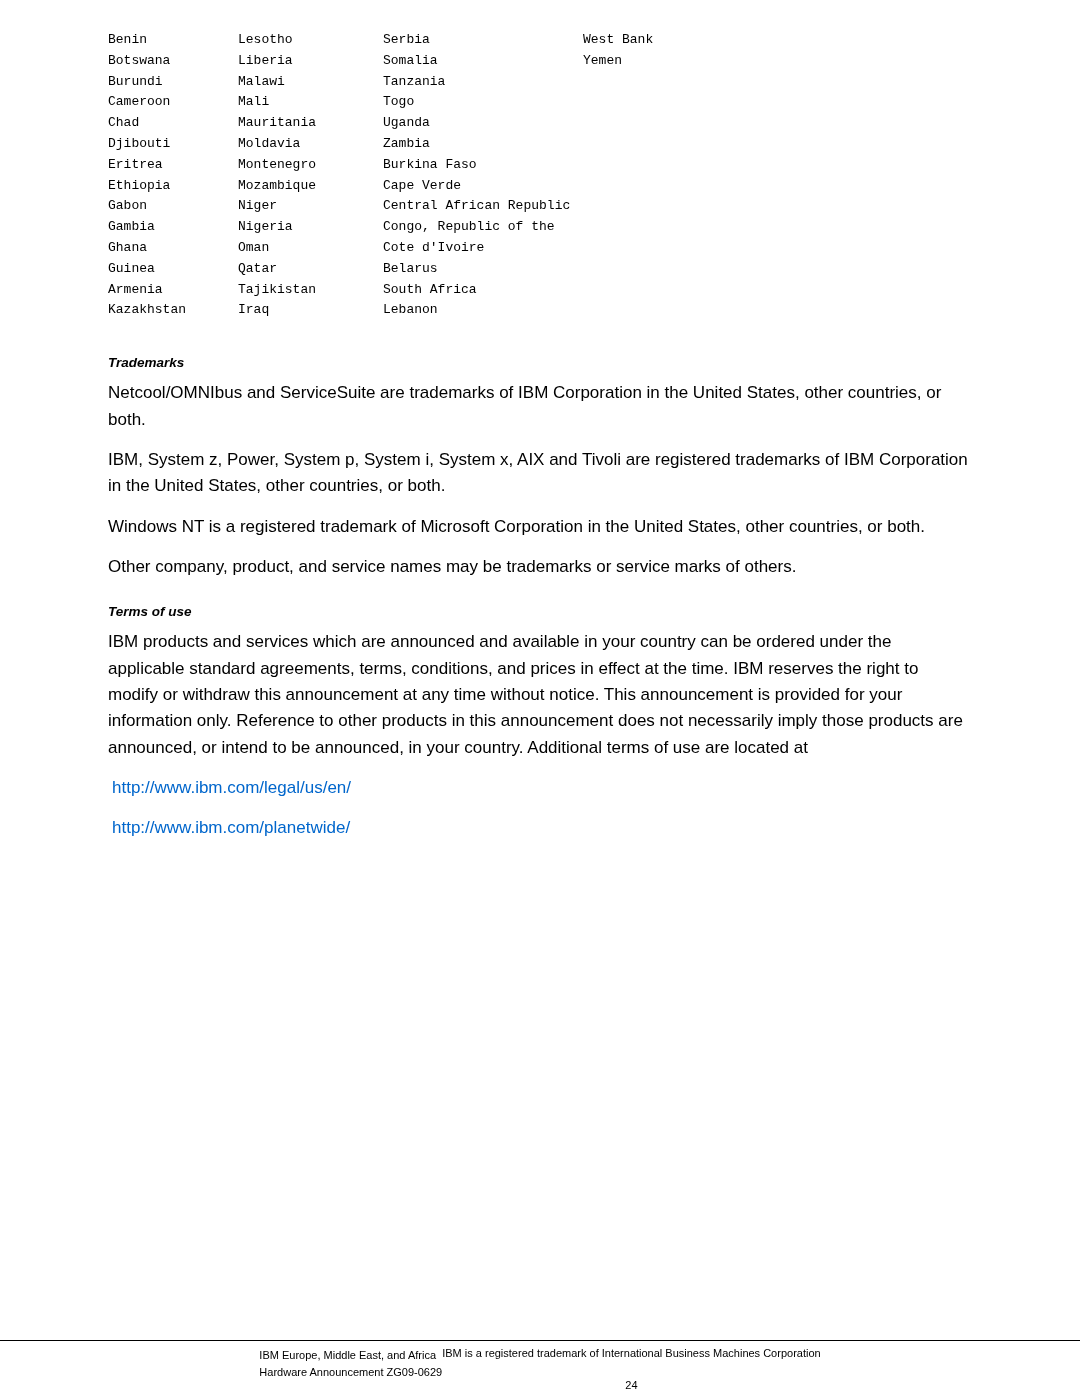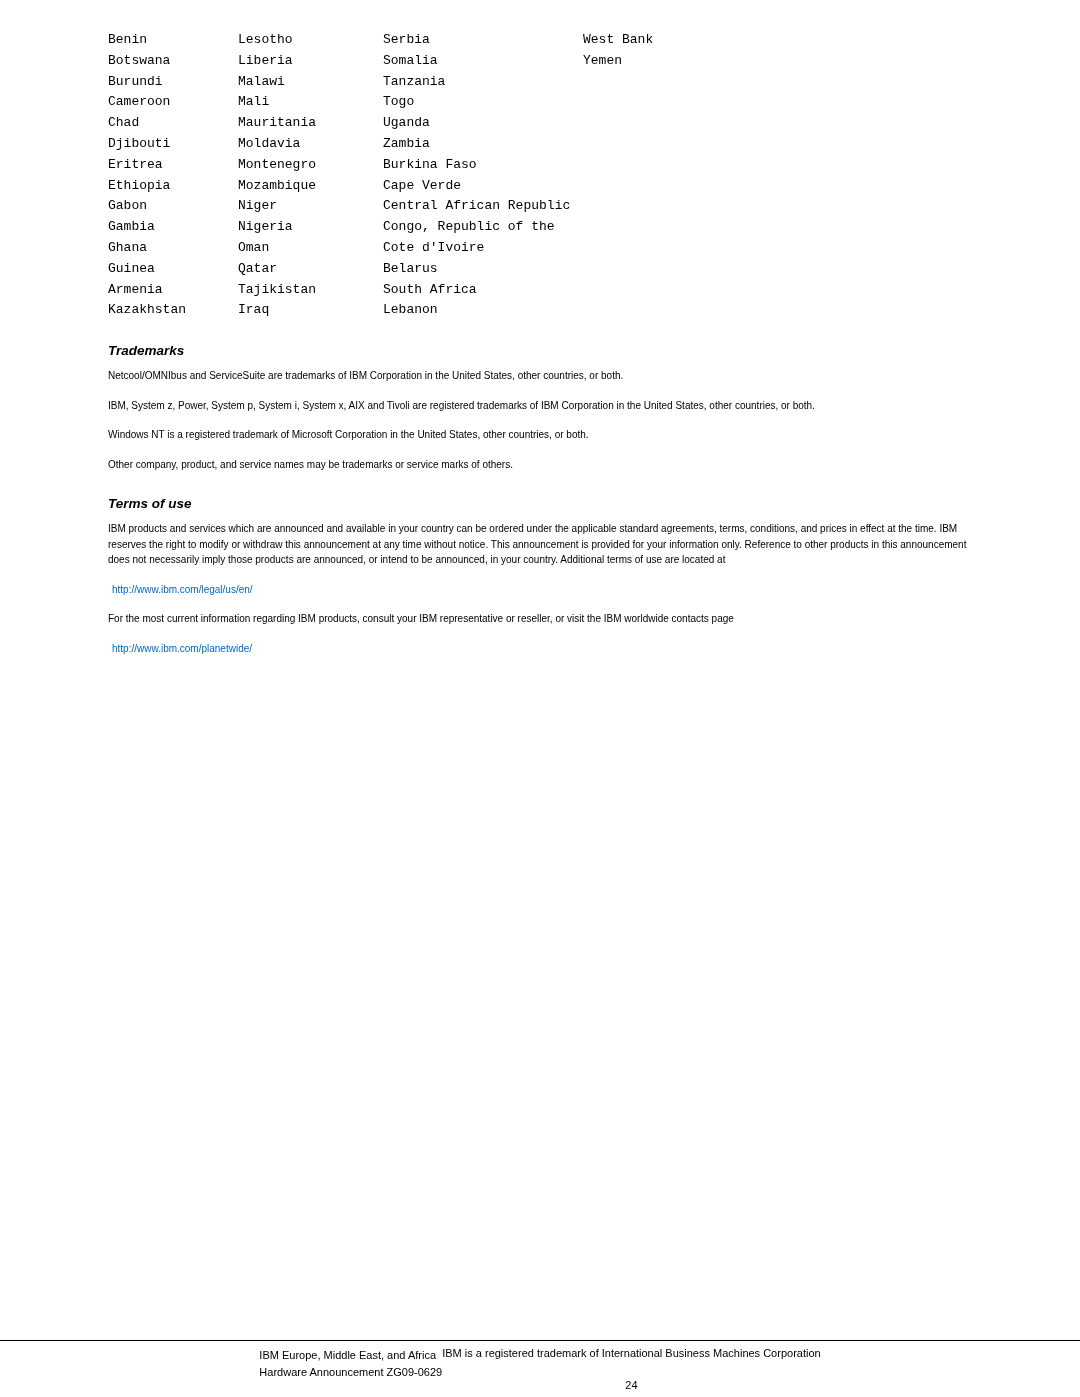--- a/index.html
+++ b/index.html
@@ -16,21 +16,21 @@
       width: 1080px;
       min-height: 1397px;
       position: relative;
     }
 
     .page-content {
       padding: 30px 108px 80px 108px;
     }
 
     .country-table {
-      margin-bottom: 22px;
+      margin-bottom: 34px;
       line-height: 1.6;
     }
 
     .country-row {
       display: flex;
       gap: 0;
     }
 
     .col1 {
       width: 130px;
@@ -60,21 +60,21 @@
       font-family: Arial, sans-serif;
       font-size: 13.5px;
       font-weight: bold;
       font-style: italic;
       margin-bottom: 10px;
       color: #000000;
     }
 
     .section-body {
       font-family: Arial, sans-serif;
-      font-size: 10px;
+      font-size: 17px;
       line-height: 1.55;
       color: #000000;
     }
 
     .section-body p {
       margin-bottom: 14px;
     }
 
     .link {
       color: #0066cc;
@@ -213,21 +213,20 @@
       </div>
   </div>
 
   <div class="section">
     <div class="section-title">Terms of use</div>
     <div class="section-body">
       <p>IBM products and services which are announced and available in your country can be ordered under the applicable standard agreements, terms, conditions, and prices in effect at the time. IBM reserves the right to modify or withdraw this announcement at any time without notice. This announcement is provided for your information only. Reference to other products in this announcement does not necessarily imply those products are announced, or intend to be announced, in your country. Additional terms of use are located at</p>
       <div class="link-block">
         <a class="link" href="#">http://www.ibm.com/legal/us/en/</a>
       </div>
-      <p>For the most current information regarding IBM products, consult your IBM representative or reseller, or visit the IBM worldwide contacts page</p>
       <div class="link-block">
         <a class="link" href="#">http://www.ibm.com/planetwide/</a>
       </div>
     </div>
   </div>
 
 </div>
 
 <div class="footer">
   <div class="footer-left">

